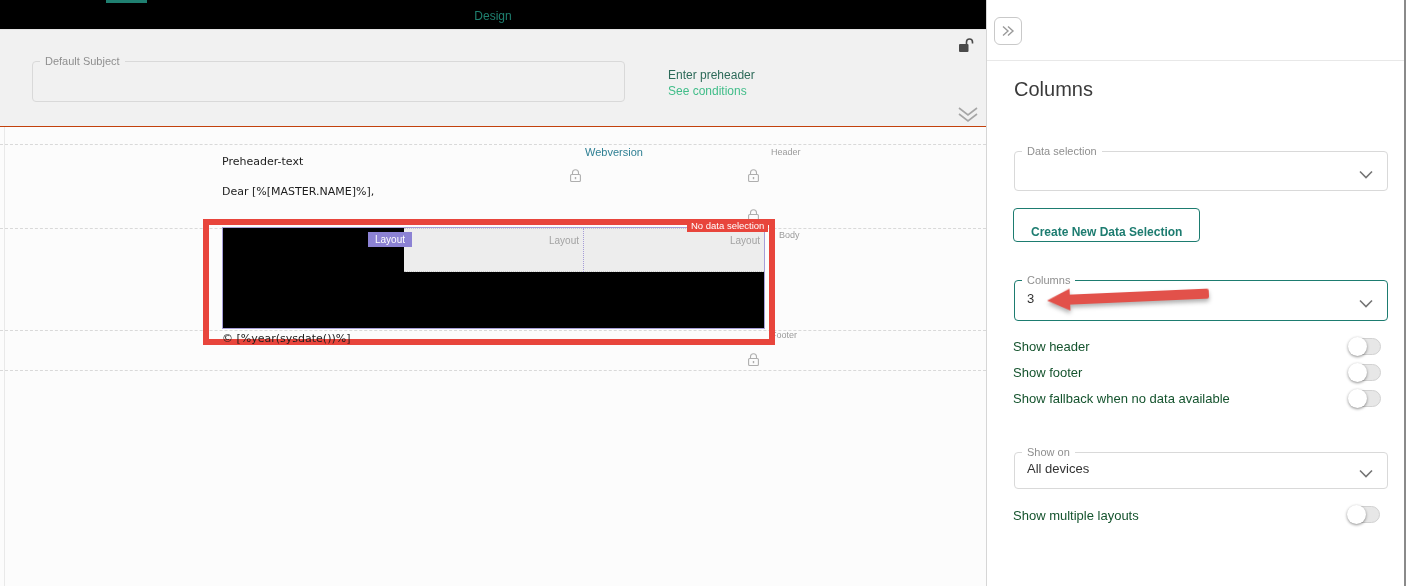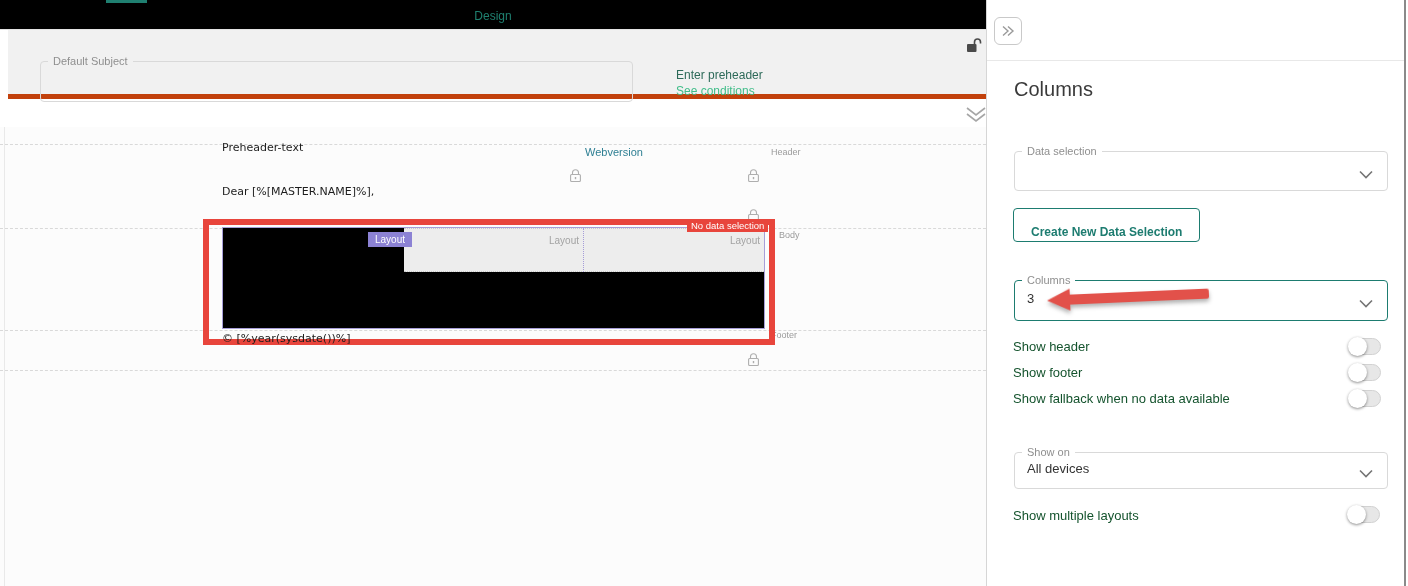--- a/index.html
+++ b/index.html
@@ -6,21 +6,21 @@
   html,body { width:1408px; height:586px; background:#fff; font-family:"Liberation Sans", sans-serif; overflow:hidden; }
   .abs { position:absolute; }
   #screen { position:relative; width:1408px; height:586px; background:#fff; }
 
   
   #topbar { left:0; top:0; width:986px; height:30px; background:#000000; border-bottom:1px solid #e4e4e4; }
   #tab-indicator { left:106px; top:0; width:41px; height:3px; background:#1f7f70; }
   #design-label { left:0; top:9px; width:986px; text-align:center; font-size:12px; color:#1f8070; }
 
   
-  #subject-panel { left:8px; top:30px; width:986px; height:69px; background:#f1f1f1; border-bottom:5px solid #c2410c; }
+  #subject-panel { left:0; top:30px; width:986px; height:97px; background:#f1f1f1; border-bottom:1px solid #c2410c; }
   fieldset.outl { border:1px solid #d9d9d9; border-radius:4px; background:transparent; }
   fieldset.outl legend { font-size:11px; color:#8f8f8f; padding:0 5px; margin-left:7px; line-height:1; }
   #subject-field { left:32px; top:26px; width:593px; height:46px; }
   #preheader-links { left:668px; top:37px; font-size:12px; line-height:16px; }
   #preheader-links .l1 { color:#2d6a59; }
   #preheader-links .l2 { color:#41bd89; cursor:pointer; }
   #unlock-icon { left:958px; top:8px; }
   #collapse-chevrons { left:955px; top:76px; }
 
   
@@ -100,21 +100,21 @@
     </div>
   </div>
 
   <div class="abs" id="canvas">
     <div class="abs" id="left-edge"></div>
     <div class="abs dash" style="top:17px"></div>
     <div class="abs dash" style="top:101px"></div>
     <div class="abs dash" style="top:203px"></div>
     <div class="abs dash" style="top:243px"></div>
 
-    <div class="abs emailtext" style="left:222px; top:14px;">Preheader-text</div>
+    <div class="abs emailtext" style="left:222px; top:28px;">Preheader-text</div>
     <div class="abs" id="webversion" style="left:585px; top:19px;">Webversion</div>
     <div class="abs gutter-label" style="left:771px; top:20px;">Header</div>
 
     <div class="abs lock" style="left:569px; top:41px;">
       <svg width="13" height="15" viewBox="0 0 13 15">
         <path d="M3.5 6.5 V4.8 a3 3 0 0 1 6 0 V6.5" fill="none" stroke="#a6a6a6" stroke-width="1.1"></path>
         <rect x="1.6" y="6.5" width="9.8" height="7" rx="1" fill="none" stroke="#a6a6a6" stroke-width="1.1"></rect>
         <rect x="5.8" y="9" width="1.4" height="2.2" fill="#a6a6a6"></rect>
       </svg>
     </div>

